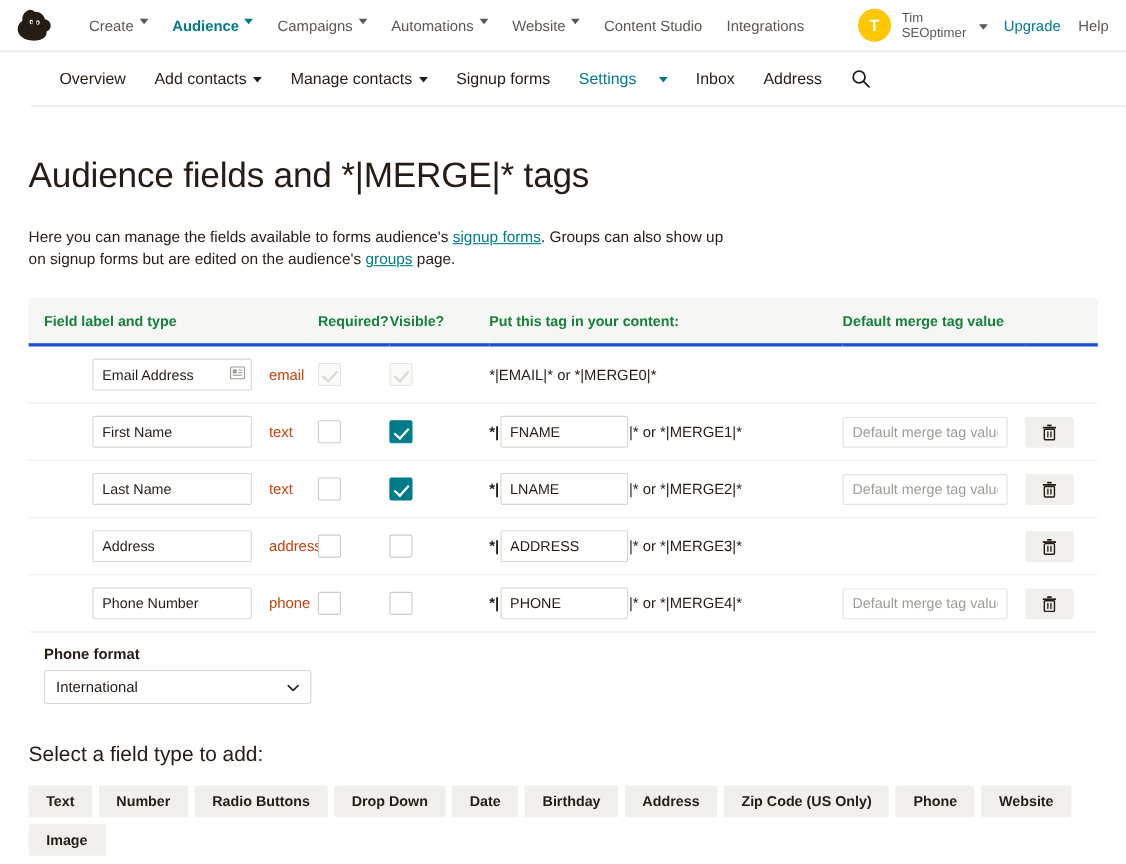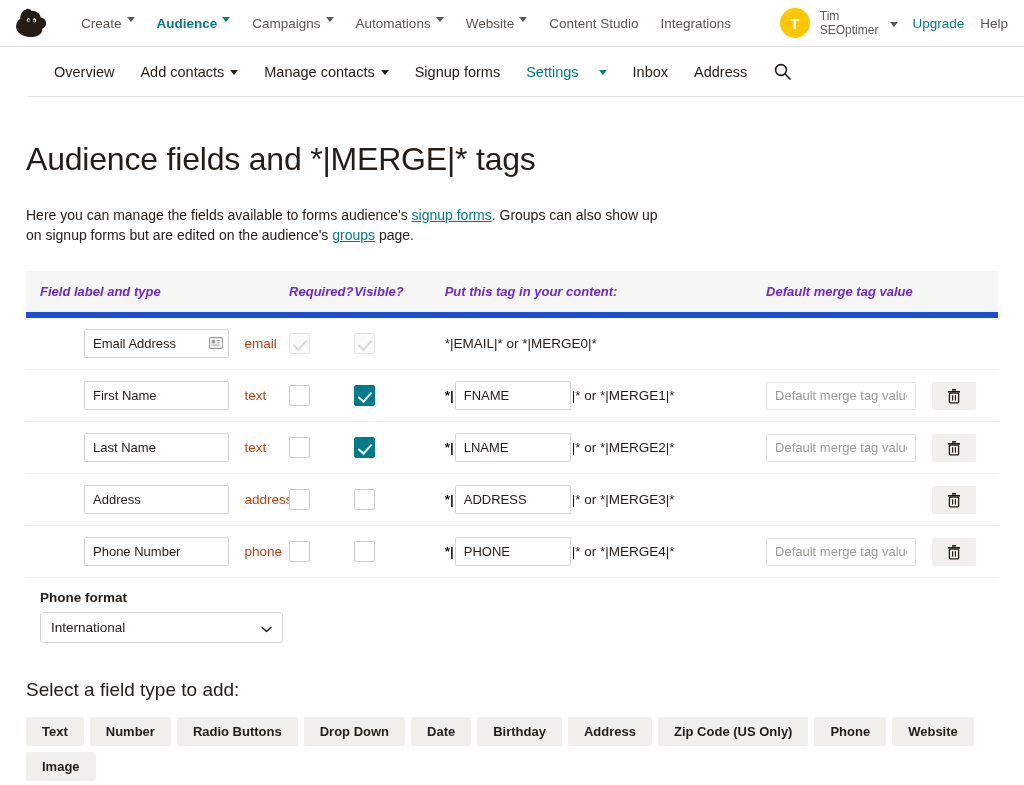--- a/index.html
+++ b/index.html
@@ -108,23 +108,22 @@
     width: 972px;
     border-collapse: collapse;
     table-layout: fixed;
   }
   .fields-table thead th {
     background: #f6f6f4;
     font-size: 13px;
     font-weight: bold;
     text-align: left;
     padding: 13px 0 13px 0;
-    color: #6d28d9;
-    border-bottom: 6px solid #1d4ed8;
-    font-style: italic;
+    color: #15803d;
+    border-bottom: 3px solid #1d4ed8;
   }
   .fields-table thead th.c-label  { width: 262px; padding-left: 14px; }
   .fields-table thead th.c-req    { width: 65px;  }
   .fields-table thead th.c-vis    { width: 90px;  }
   .fields-table thead th.c-tag    { width: 320px; }
   .fields-table thead th.c-def    { width: 165px; }
   .fields-table thead th.c-del    { width: 66px;  }
 
   .fields-table tbody td {
     border-bottom: 1px solid #eeeeec;

